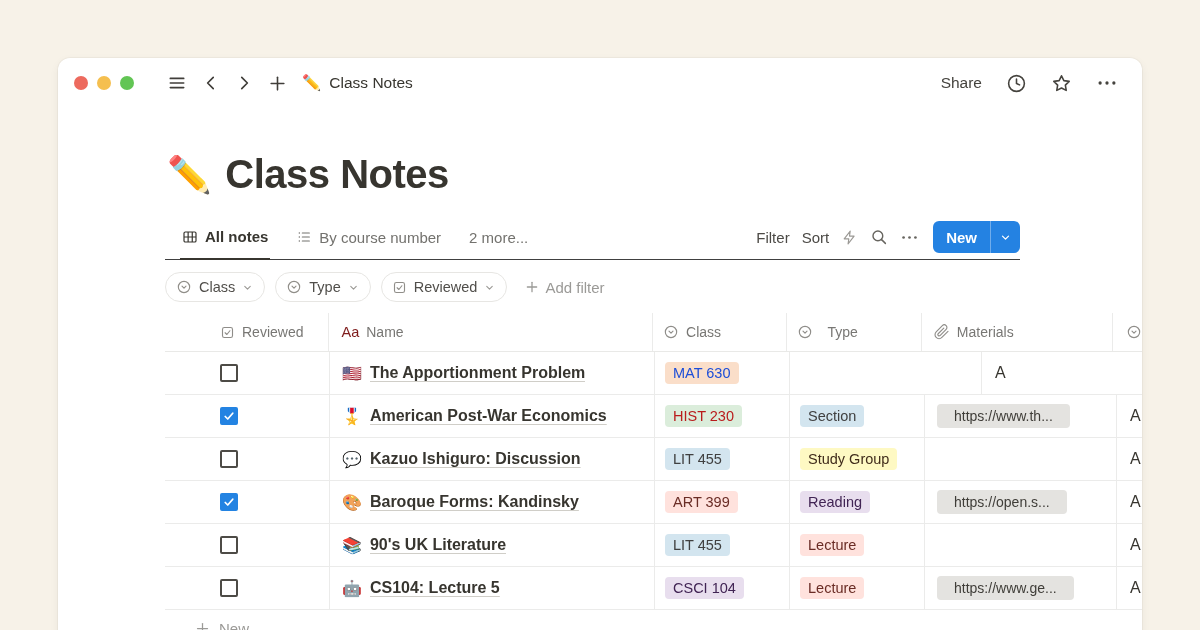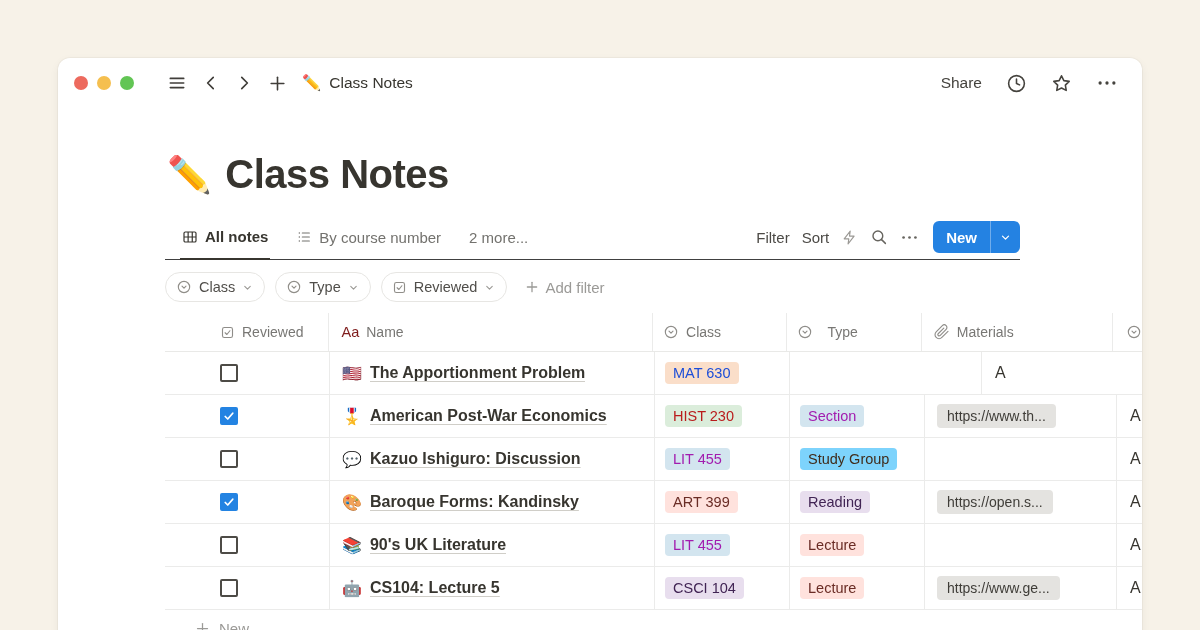--- a/index.html
+++ b/index.html
@@ -72,26 +72,26 @@
   .cbx .tick{display:none;}
   .cbx.checked .tick{display:block;}
 
   .row-emoji{font-size:16px;}
   .nametext{font-weight:600;color:#37352f;white-space:nowrap;overflow:hidden;
     text-decoration:underline;text-decoration-color:#d0cec8;text-underline-offset:3px;text-decoration-thickness:1px;}
 
   .tag{display:inline-block;padding:3px 8px;border-radius:4px;font-size:14.5px;white-space:nowrap;}
   .tag.orange{background:#fadec9;color:#1d4ed8;}
   .tag.green{background:#dbeddb;color:#b91c1c;}
-  .tag.blue{background:#d3e5ef;color:#a21caf;}
-  .tag.yellow{background:#7dd3fc;color:#402c1b;}
+  .tag.blue{background:#d3e5ef;color:#404040;}
+  .tag.yellow{background:#fef9c3;color:#402c1b;}
   .tag.red{background:#ffe2dd;color:#6a2c25;}
   .tag.purple{background:#e8deee;color:#412454;}
 
-  .urlpill{background:#e4e3e0;border-radius:4px;padding:4px 10px;font-size:14px;color:#3f3d38;
+  .urlpill{background:#e4e3e0;border-radius:4px;padding:4px 17px;font-size:14px;color:#3f3d38;
     white-space:nowrap;overflow:hidden;max-width:160px;text-overflow:ellipsis;}
   .trailtext{color:#37352f;}
 
   .new-row{display:flex;align-items:center;gap:9px;height:36px;padding-left:30px;
     color:#9b9a97;font-size:15px;}
 </style>
 </head>
 <body>
 
 <div class="window">

